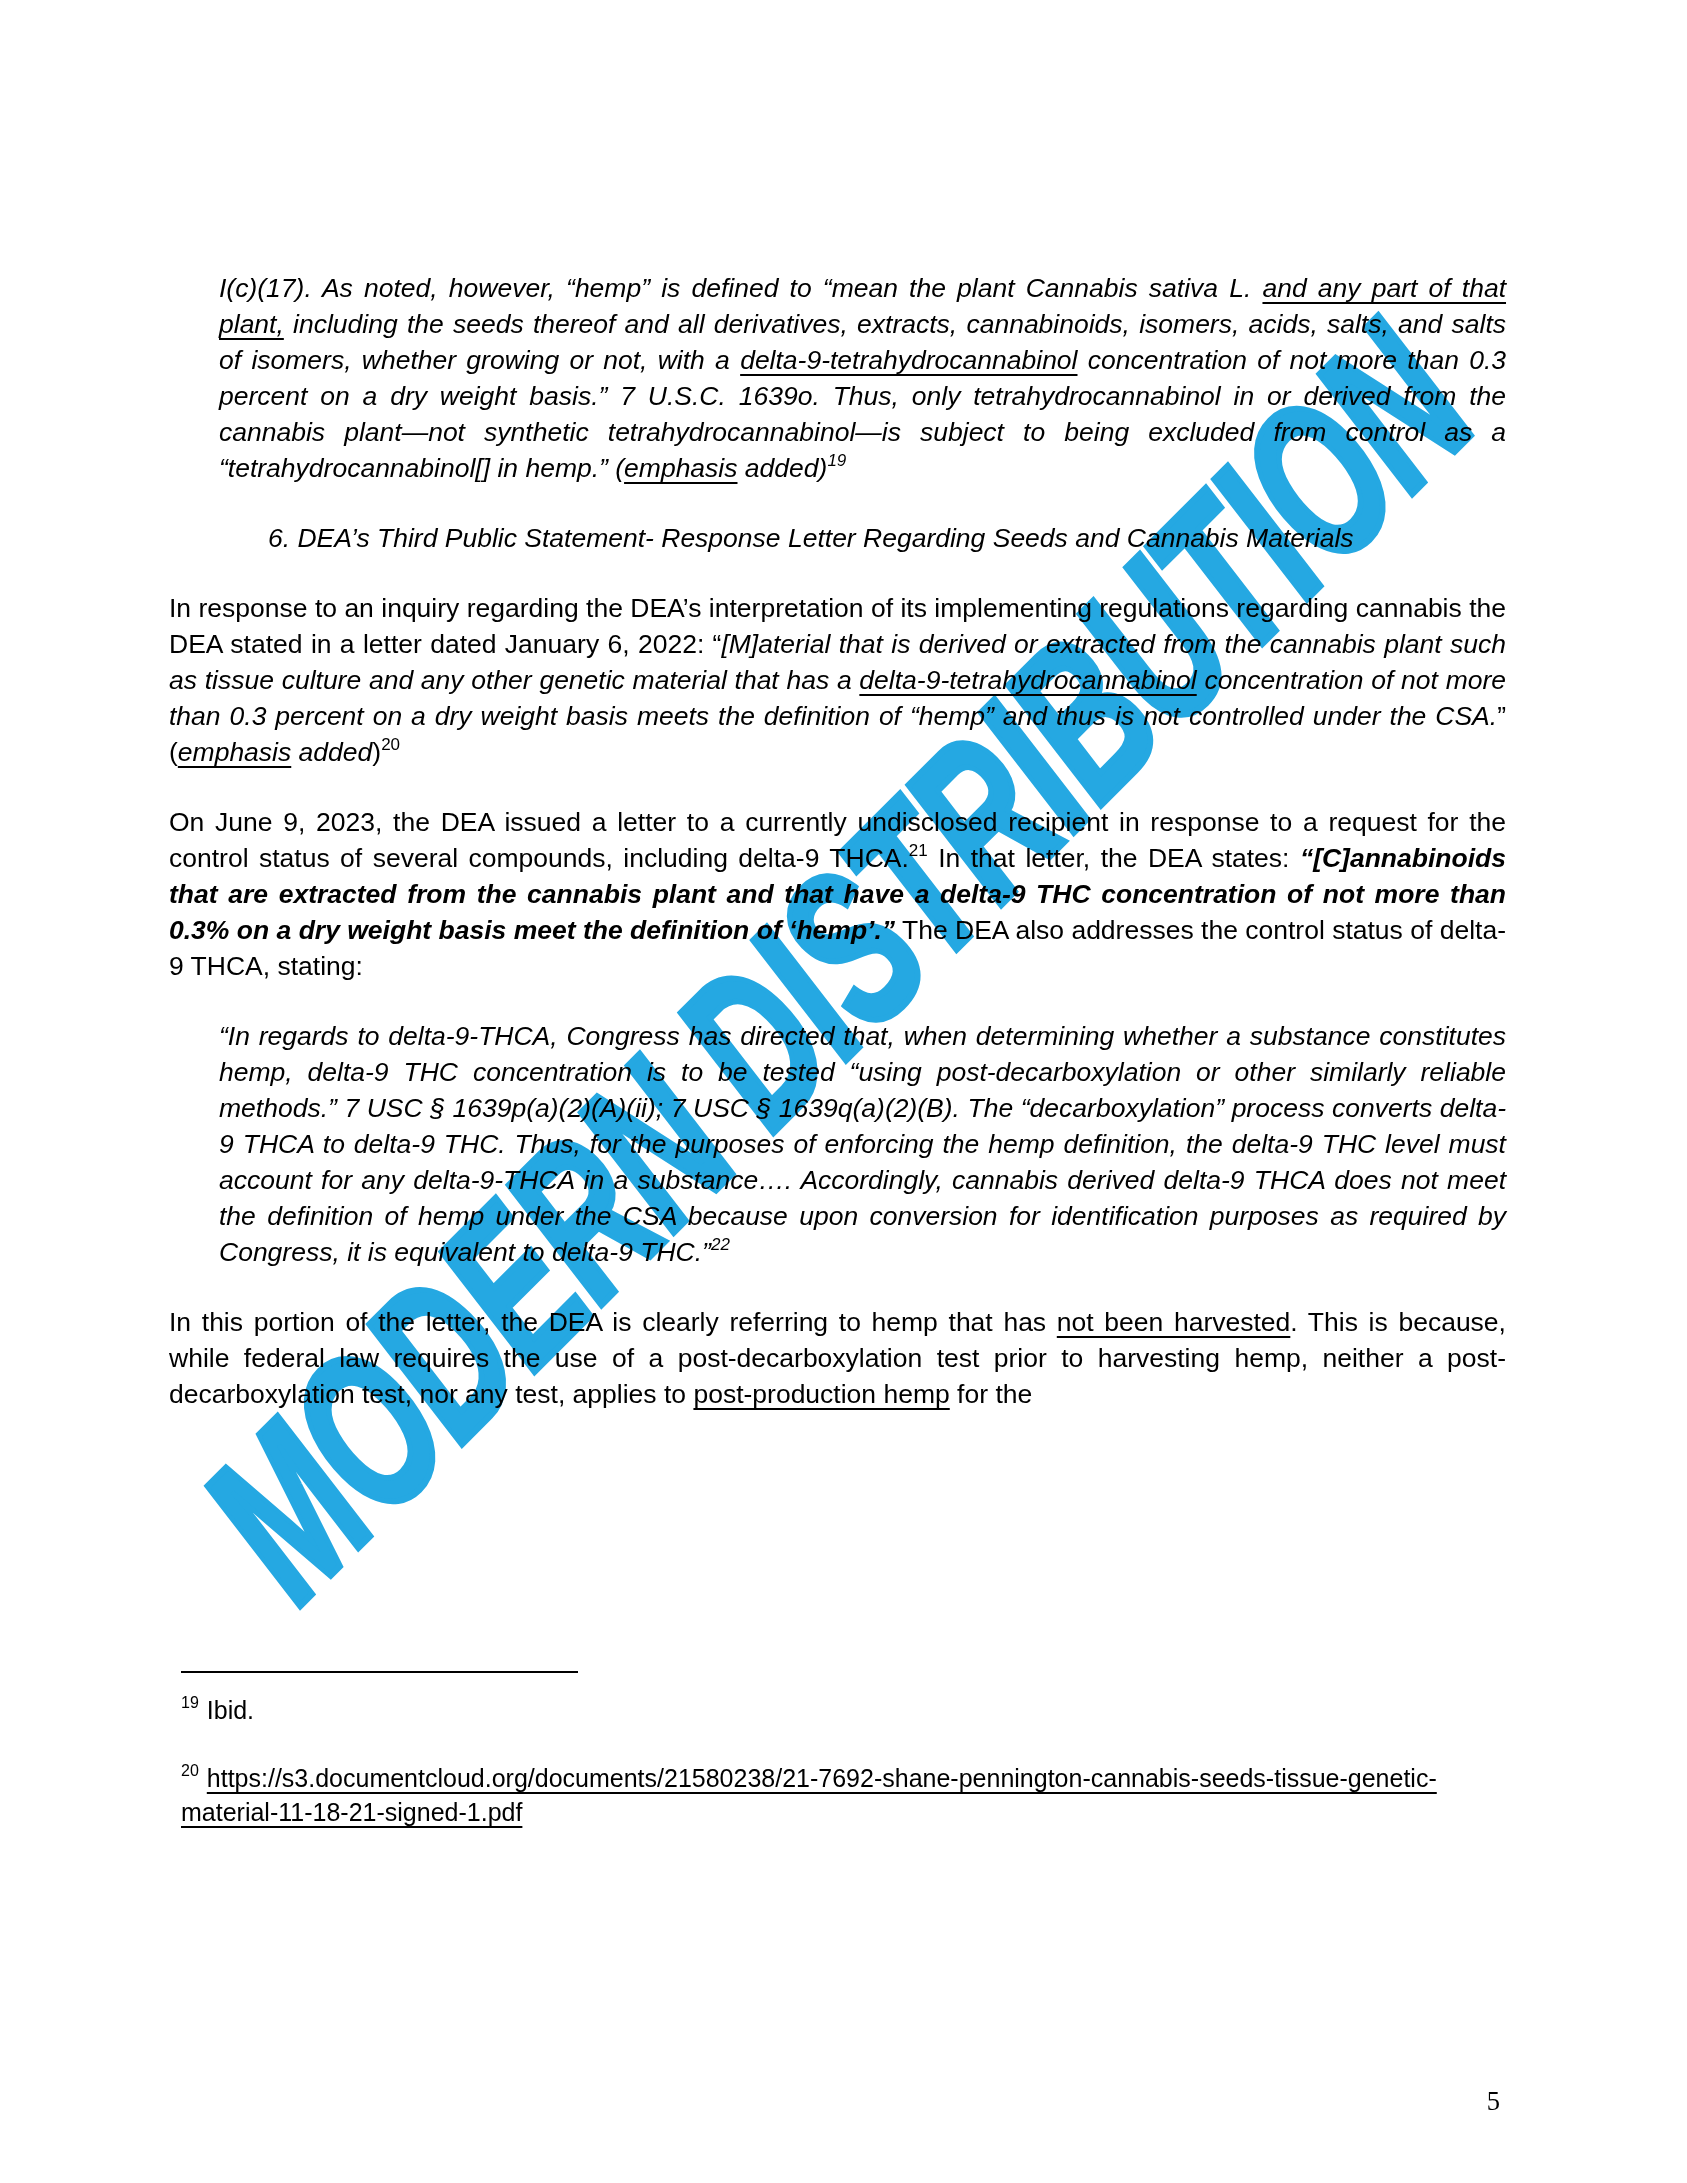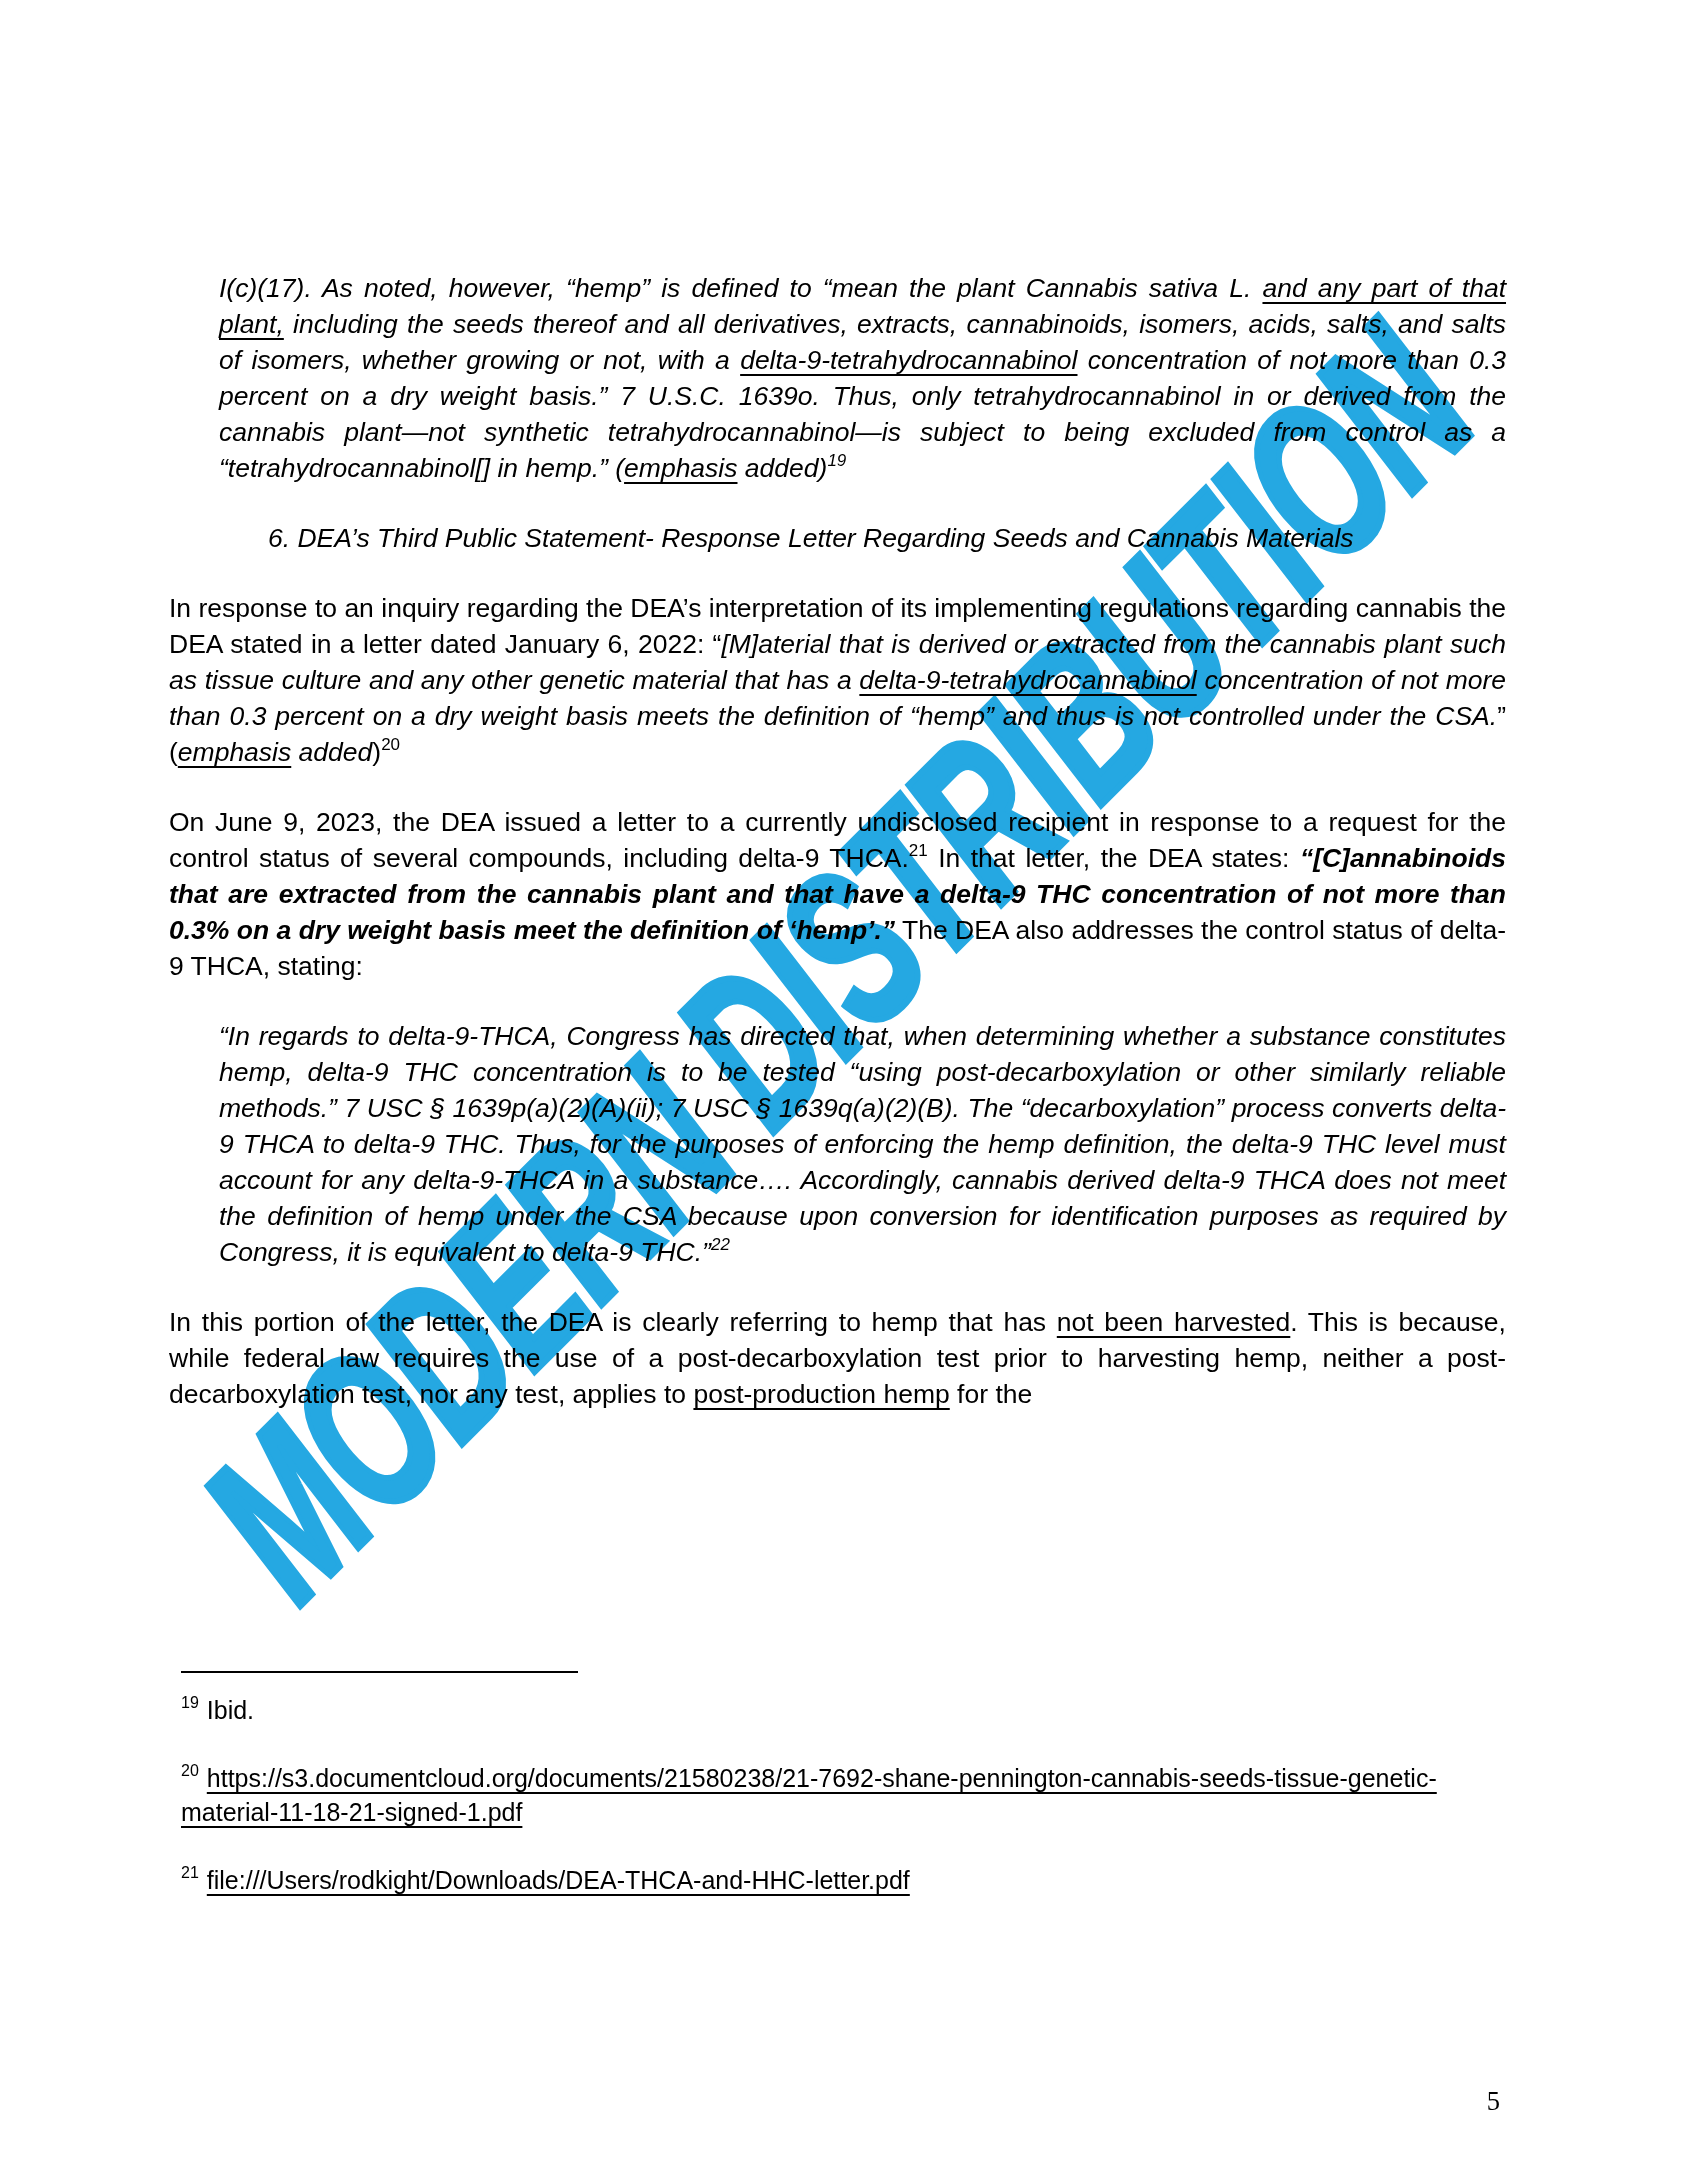--- a/index.html
+++ b/index.html
@@ -61,21 +61,18 @@
   </div>
 
   <div class="footnotes">
     <div class="fnsep"></div>
     <p class="footnote">
       <span class="fnum">19</span><span><span>Ibid.</span></span>
     </p>
     <p class="footnote">
       <span class="fnum">20</span><span><span class="u">https://s3.documentcloud.org/documents/21580238/21-7692-shane-pennington-cannabis-seeds-tissue-genetic-material-11-18-21-signed-1.pdf</span></span>
     </p>
-    <p class="footnote">
-      <span class="fnum">21</span><span><span class="u">file:///Users/rodkight/Downloads/DEA-THCA-and-HHC-letter.pdf</span></span>
-    </p>
   </div>
 
   <div class="page-number">5</div>
 
 </div>
 
 
 </body></html>

